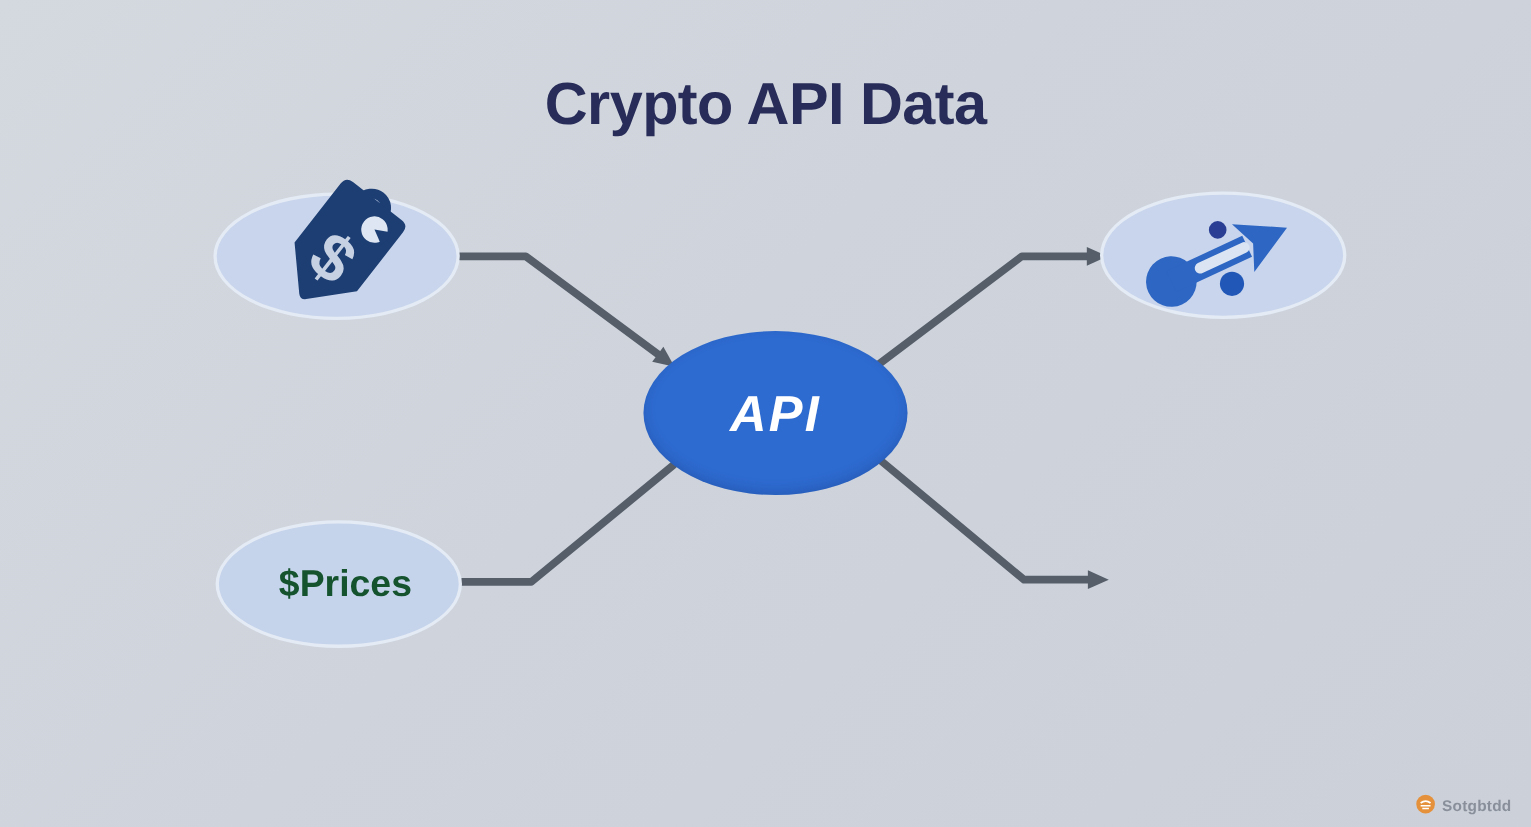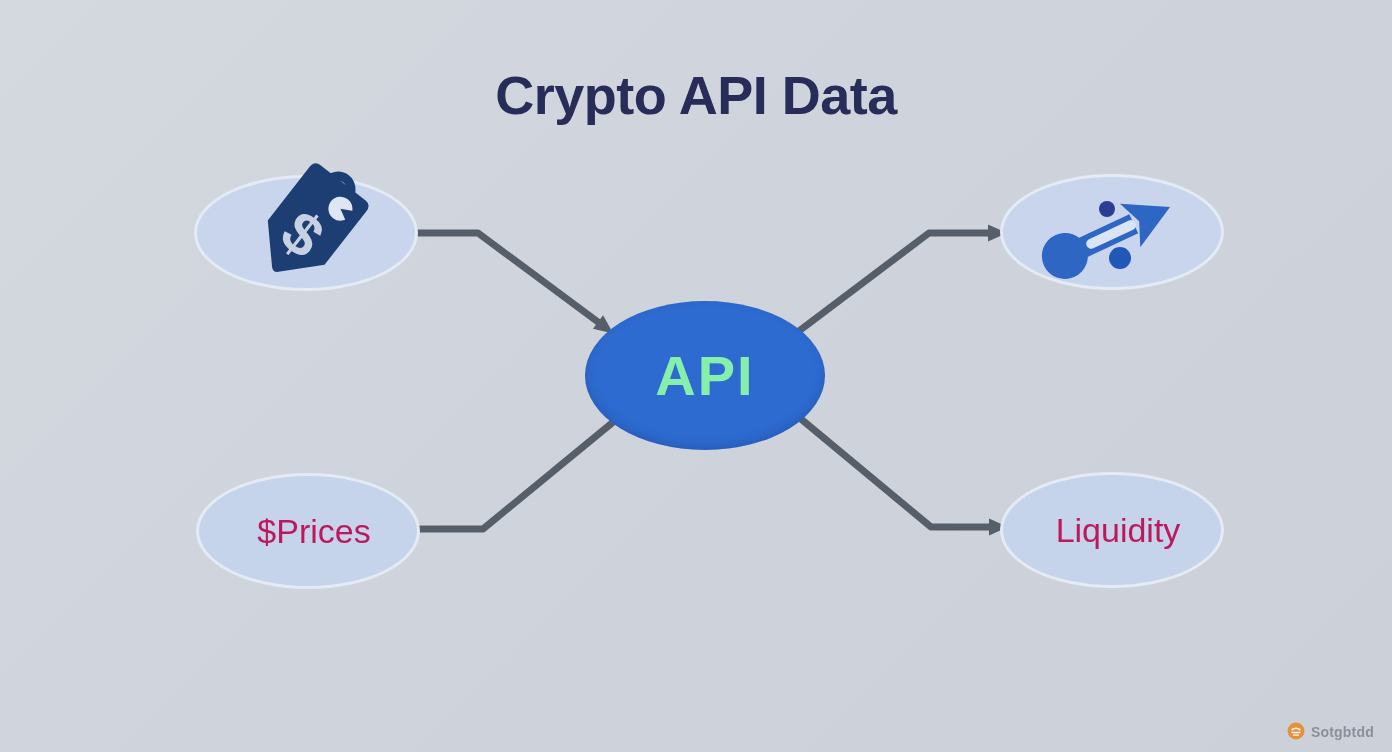--- a/index.html
+++ b/index.html
@@ -45,39 +45,40 @@
   }
   .node.center-node {
     left: 585px;
     top: 301px;
     width: 240px;
     height: 149px;
     background: #2e6bd0;
     box-shadow: inset 0 -4px 10px rgba(20,50,120,0.25);
   }
   .center-node .center-label {
-    color: #86efac;
-    font-size: 56px;
+    color: #ffffff;
+    font-size: 46px;
     font-weight: 700;
     letter-spacing: 2px;
+    font-style: italic;
   }
   .node.satellite {
     width: 224px;
     height: 116px;
     background: #c8d5ec;
     border: 3px solid #e4ebf5;
   }
   .node.pos-tl { left: 194px; top: 175px; }
   .node.pos-tr { left: 1000px; top: 174px; }
   .node.pos-bl { left: 196px; top: 473px; background: #c5d3eb; }
   .node.pos-br { left: 1000px; top: 472px; background: #c5d3eb; }
   .sat-label {
-    color: #be185d;
+    color: #14532d;
     font-size: 34px;
-    font-weight: 400;
+    font-weight: 700;
     letter-spacing: 0px;
     margin-left: 12px;
   }
   .node-icon { display: block; }
   .watermark {
     position: absolute;
     right: 18px;
     bottom: 12px;
     display: flex;
     align-items: flex-end;
@@ -133,23 +134,20 @@
       </g>
       <circle cx="75" cy="37" r="8" fill="#2a3f94"></circle>
       <circle cx="88" cy="86" r="11" fill="#2158b8"></circle>
     </svg>
   </div>
 
   <div class="node satellite pos-bl">
     <span class="sat-label">$Prices</span>
   </div>
 
-  <div class="node satellite pos-br">
-    <span class="sat-label">Liquidity</span>
-  </div>
 
   <div class="node center-node">
     <span class="center-label">API</span>
   </div>
 
   <div class="watermark">
     <svg width="18" height="18" viewBox="0 0 18 18">
       <circle cx="9" cy="9" r="8.5" fill="#e5913c"></circle>
       <path d="M4.5,8 Q9,4.5 13.5,8" stroke="#ffffff" stroke-width="1.6" fill="none"></path>
       <line x1="4.5" y1="10.5" x2="13.5" y2="10.5" stroke="#ffffff" stroke-width="1.4"></line>

